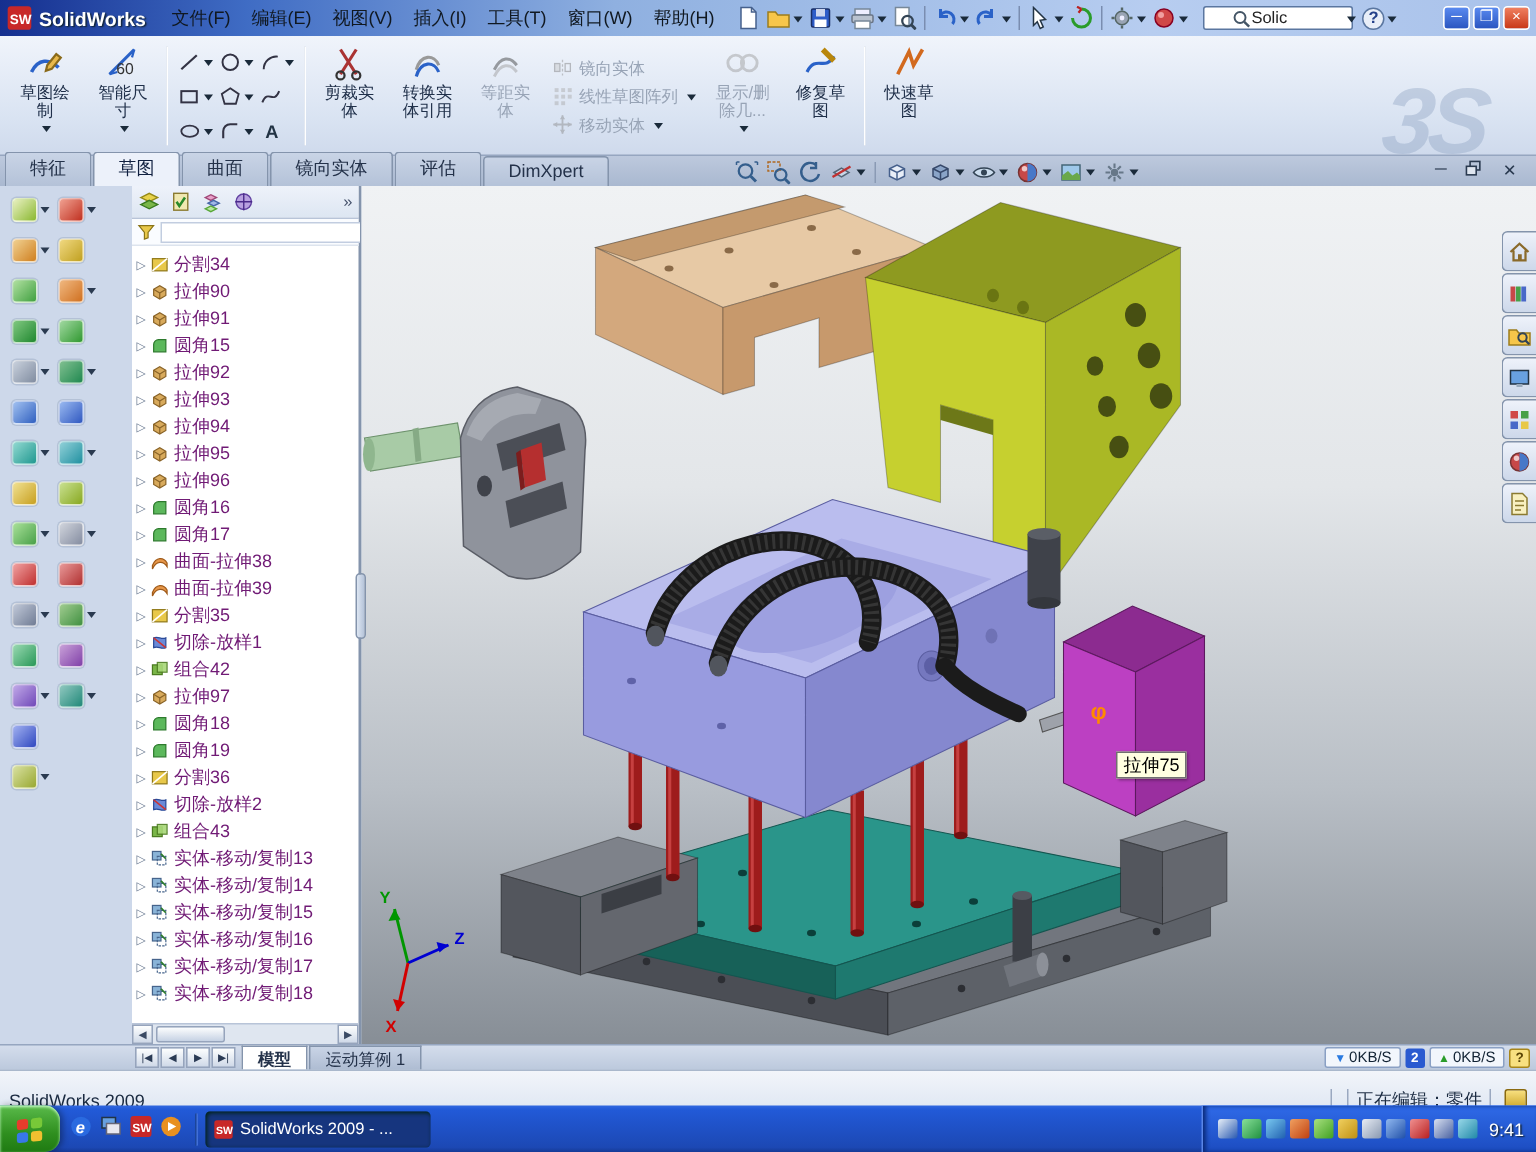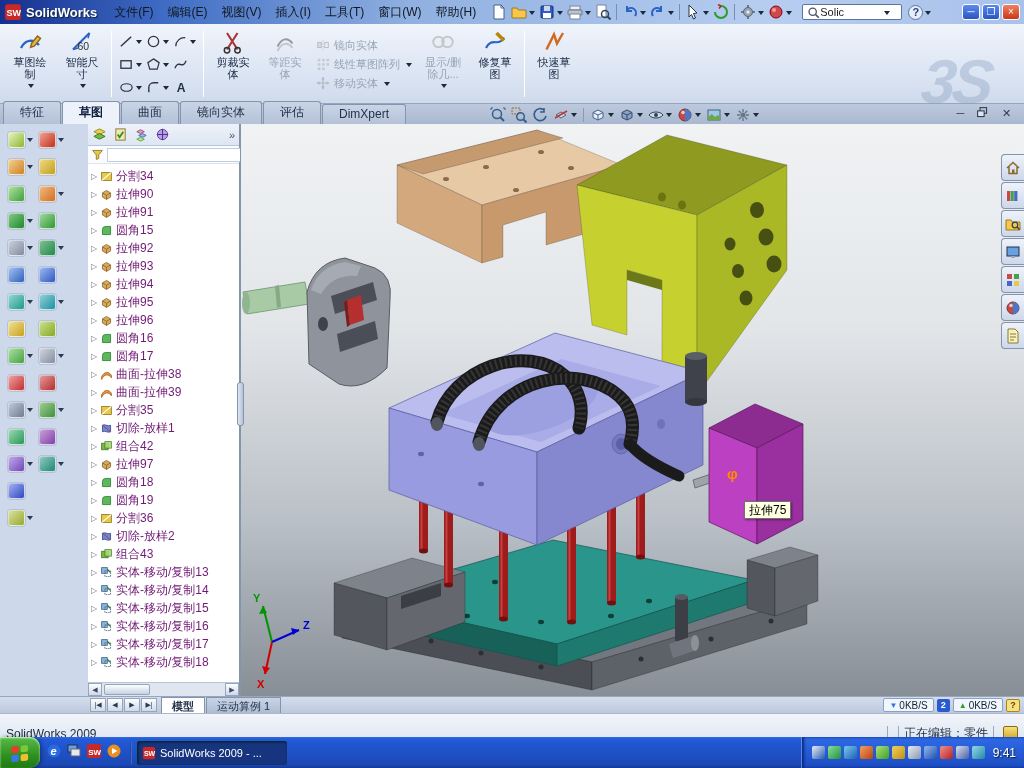--- a/index.html
+++ b/index.html
@@ -9,21 +9,21 @@
 
 #titlebar{position:absolute;top:0;left:0;right:0;height:24px;display:flex;align-items:center;padding:0 4px;
  background:linear-gradient(90deg,#152f8f 0%,#3f6cc4 16%,#8fb0e0 40%,#b7cdf0 75%,#a9c2ea 100%)}
 .app-logo{width:18px;height:18px;margin-right:4px;flex:0 0 auto}
 .app-title{color:#fff;font-weight:bold;font-size:13px;margin-right:10px;text-shadow:1px 1px 1px #123}
 .menu-item{padding:3px 7px;color:#101820;font-size:12px;white-space:nowrap}
 #topbar-icons{display:flex;align-items:center;margin-left:6px}
 .tbtn{height:20px;display:flex;align-items:center;padding:0 2px;border-radius:2px}
 .tsep{width:1px;height:16px;background:#7a8db0;margin:0 3px}
 .darr{width:0;height:0;border:3px solid transparent;border-top:4px solid #1a2a3a;margin-left:2px;margin-top:4px}
-#searchbox{display:flex;align-items:center;background:#fff;border:1px solid #5a76a0;height:16px;width:100px;margin-left:8px;padding:0 4px;border-radius:2px}
+#searchbox{display:flex;align-items:center;background:#fff;border:1px solid #5a76a0;height:16px;width:100px;margin-left:8px;padding:0 18px;border-radius:2px}
 #searchbox input{border:none;outline:none;width:62px;font-size:11px;color:#222;background:transparent}
 #help-area{display:flex;align-items:center;margin-left:6px;color:#12306a}
 .helpq{width:15px;height:15px;border-radius:50%;background:#e8eef8;border:1px solid #5a76a0;color:#23408a;font-weight:bold;font-size:11px;display:flex;align-items:center;justify-content:center}
 #winbtns{margin-left:auto;display:flex;gap:2px}
 .winbtn{width:18px;height:16px;border:1px solid #fff;border-radius:3px;color:#fff;font-size:10px;line-height:13px;text-align:center;background:linear-gradient(#5a8af0,#2a55c0)}
 .winbtn.close{background:linear-gradient(#f08060,#c83818)}
 
 
 #ribbon{position:absolute;top:24px;left:0;right:0;height:80px;background:linear-gradient(#f0f4fb,#d9e3f2 70%,#cfdaec);border-bottom:1px solid #96a6c0;display:flex;align-items:stretch;padding:3px 2px 2px 4px}
 .rbig{width:52px;display:flex;flex-direction:column;align-items:center;padding-top:3px;font-size:11px;line-height:12px;text-align:center;color:#20304a}
@@ -34,21 +34,21 @@
 .rgrid{display:grid;grid-template-columns:repeat(3,27px);grid-auto-rows:23px;align-content:center;margin:0 2px}
 .rcell{display:flex;align-items:center;padding-left:2px}
 .rrows{display:flex;flex-direction:column;justify-content:center;gap:4px;padding:0 5px}
 .rrow{display:flex;align-items:center;gap:4px;font-size:11px;color:#20304a;white-space:nowrap}
 .rrow.disabled{color:#98a4b6}
 #watermark{position:absolute;right:34px;top:22px;font-size:62px;font-weight:bold;font-style:italic;color:#8ba0c0;opacity:.38;transform:skewX(-6deg);letter-spacing:-4px}
 
 
 #cmdtabs{position:absolute;top:104px;left:0;right:0;height:20px;background:linear-gradient(#bdc9dd,#a9b8d0);display:flex;align-items:flex-end;padding-left:3px}
 .ctab{padding:2px 16px 3px;font-size:12px;border:1px solid #8494ac;border-bottom:none;background:linear-gradient(#c9d4e6,#b4c2d8);color:#24324a;margin-right:1px;border-radius:3px 3px 0 0;white-space:nowrap}
-.ctab.active{background:#ecf1fa;font-weight:bold;color:#102040}
+.ctab.active{background:#ecf1fa;font-weight:normal;color:#102040}
 #headsup{position:absolute;top:105px;left:488px;height:19px;display:flex;align-items:center;gap:1px;z-index:6}
 .hbtn{display:flex;align-items:center;padding:0 2px;height:18px;border-radius:2px}
 .hsep{width:1px;height:14px;background:#8a9ab4;margin:0 3px}
 #docwinbtns{position:absolute;top:106px;right:10px;display:flex;gap:8px;z-index:6;color:#2a3a50}
 .dwb{width:15px;height:14px;display:flex;align-items:center;justify-content:center;font-size:11px;color:#2a3a50}
 
 
 #workarea{position:absolute;top:124px;left:0;width:1024px;height:572px;background:#cdd8ea}
 #leftstrips{position:absolute;left:0;top:0;width:88px;height:100%;display:flex;padding:6px 1px;gap:1px}
 .strip{display:flex;flex-direction:column;gap:11px;width:30px;align-items:center;padding-top:2px}
@@ -306,20 +306,28 @@
         </div>
         <div class="rsep"></div>
         <div class="rbig">
           <span class="svgic"><svg viewBox="0 0 16 16" width="24" height="24">
               <path d="M4,2 L11,13 M11,2 L4,13" stroke="#a33" stroke-width="1.4"></path>
               <circle cx="4" cy="13.5" r="1.8" fill="none" stroke="#333"></circle>
               <circle cx="11" cy="13.5" r="1.8" fill="none" stroke="#333"></circle>
             </svg></span>
           <div class="rlabel">剪裁实</div>
           <div class="rlabel">体</div>
+        </div>
+        <div class="rbig">
+          <span class="svgic"><svg viewBox="0 0 16 16" width="24" height="24">
+              <path d="M3,11 C5,4 11,4 13,9" fill="none" stroke="#999" stroke-width="1.4"></path>
+              <path d="M3,14 C5,7 11,7 13,12" fill="none" stroke="#2a62c8" stroke-width="1.4"></path>
+            </svg></span>
+          <div class="rlabel">转换实</div>
+          <div class="rlabel">体引用</div>
         </div>
         <div class="rbig disabled">
           <span class="svgic"><svg viewBox="0 0 16 16" width="24" height="24">
               <path d="M3,11 C6,5 10,5 13,9" fill="none" stroke="#334" stroke-width="1.3"></path>
               <path d="M3,14 C6,8 10,8 13,12" fill="none" stroke="#999" stroke-width="1.3"></path>
             </svg></span>
           <div class="rlabel">等距实</div>
           <div class="rlabel">体</div>
         </div>
         <div class="rrows">

